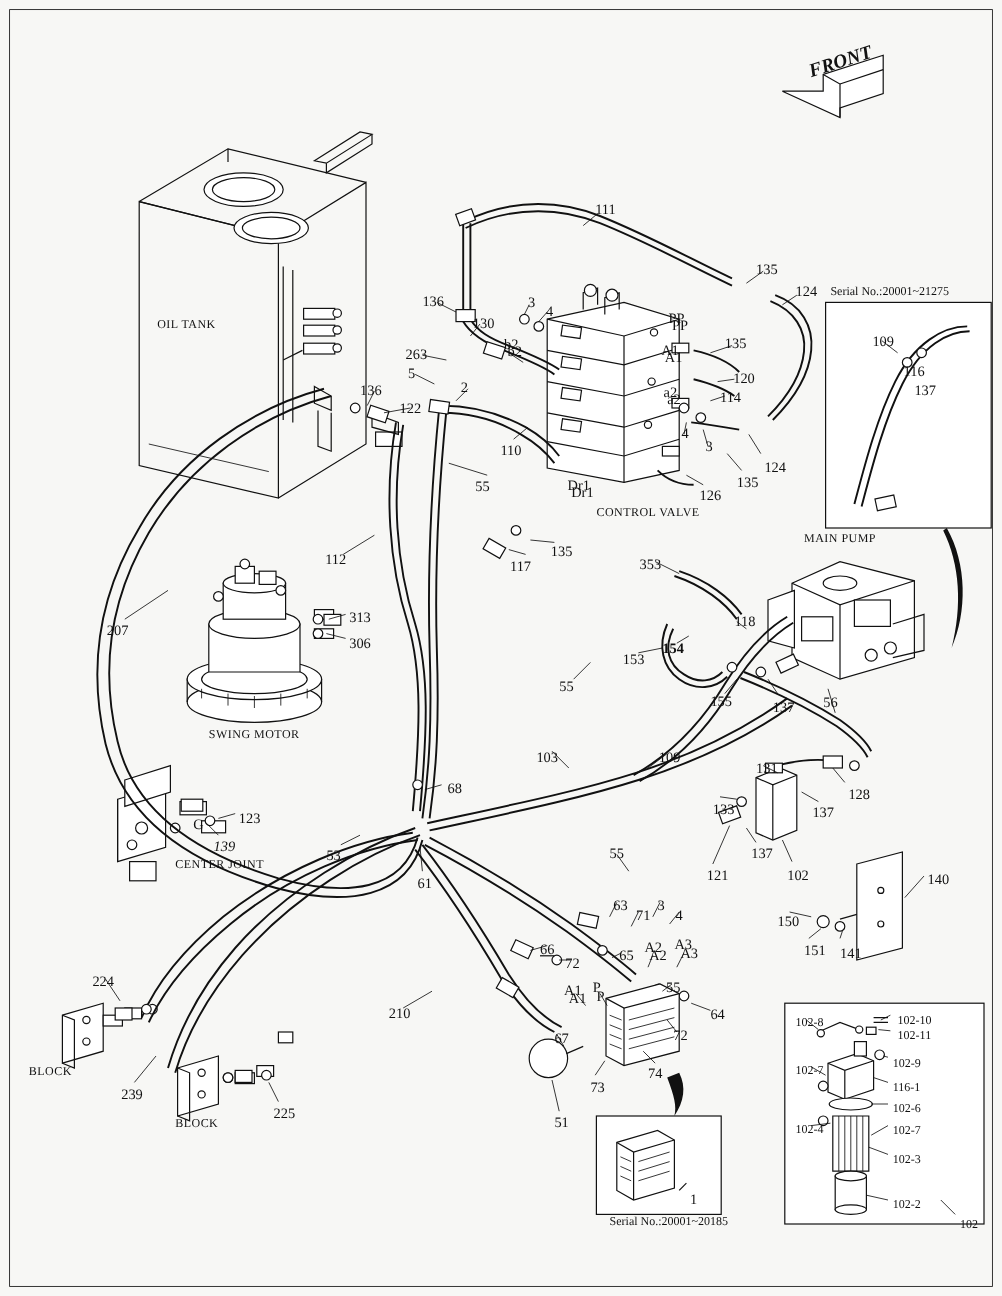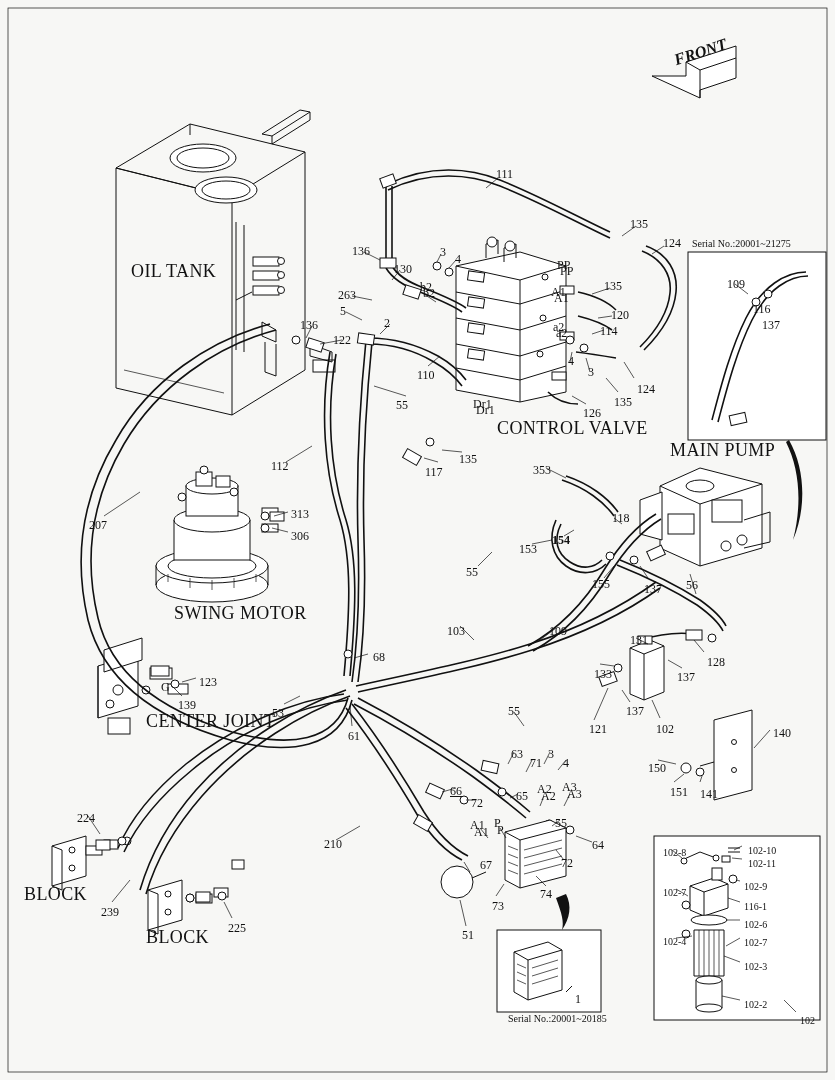--- a/index.html
+++ b/index.html
@@ -16,21 +16,21 @@
   .lbl{
     position:absolute;
     font-family:"Liberation Serif", serif;
     font-size:12px;
     line-height:12px;
     color:#111;
     white-space:nowrap;
   }
   .lbl.sm{font-size:10px;}
   .lbl.xs{font-size:10px;}
-  .lbl.cap{font-size:18px;letter-spacing:0.4px;}
+  .lbl.cap{font-size:10px;letter-spacing:0.4px;}
   .front-text{
     position:absolute;left:672px;top:52px;
     font-size:16px;font-style:italic;font-weight:bold;
     font-family:"Liberation Serif",serif;
     transform:rotate(-18deg);transform-origin:left top;
   }
 </style>
 </head>
 <body>
 
@@ -517,21 +517,21 @@
       <div class="lbl" style="left: 291px; top: 530px;">306</div>
       <div class="lbl" style="left: 466px; top: 566px;">55</div>
       <div class="lbl" style="left: 447px; top: 625px;">103</div>
       <div class="lbl" style="left: 549px; top: 625px;">109</div>
       <div class="lbl" style="left: 630px; top: 634px;">131</div>
       <div class="lbl" style="left: 707px; top: 656px;">128</div>
       <div class="lbl" style="left: 677px; top: 671px;">137</div>
       <div class="lbl" style="left: 594px; top: 668px;">133</div>
       <div class="lbl" style="left: 373px; top: 651px;">68</div>
       <div class="lbl" style="left: 199px; top: 676px;">123</div>
-      <div class="lbl" style="left: 178px; top: 699px;">139</div>
+      <div class="lbl" style="left: 178px; top: 699px; font-style: italic;">139</div>
       <div class="lbl" style="left: 272px; top: 707px;">53</div>
       <div class="lbl" style="left: 348px; top: 730px;">61</div>
       <div class="lbl" style="left: 589px; top: 723px;">121</div>
       <div class="lbl" style="left: 626px; top: 705px;">137</div>
       <div class="lbl" style="left: 656px; top: 723px;">102</div>
       <div class="lbl" style="left: 773px; top: 727px;">140</div>
       <div class="lbl" style="left: 648px; top: 762px;">150</div>
       <div class="lbl" style="left: 670px; top: 786px;">151</div>
       <div class="lbl" style="left: 700px; top: 788px;">141</div>
       <div class="lbl" style="left: 508px; top: 705px;">55</div>
@@ -545,21 +545,21 @@
       <div class="lbl" style="left: 541px; top: 790px;">A2</div>
       <div class="lbl" style="left: 567px; top: 788px;">A3</div>
       <div class="lbl" style="left: 474px; top: 826px;">A1</div>
       <div class="lbl" style="left: 497px; top: 824px;">P</div>
       <div class="lbl" style="left: 555px; top: 817px;">55</div>
       <div class="lbl" style="left: 592px; top: 839px;">64</div>
       <div class="lbl" style="left: 324px; top: 838px;">210</div>
       <div class="lbl" style="left: 77px; top: 812px;">224</div>
       <div class="lbl" style="left: 101px; top: 906px;">239</div>
       <div class="lbl" style="left: 228px; top: 922px;">225</div>
-      <div class="lbl" style="left: 480px; top: 859px;">67</div>
+      <div class="lbl" style="left: 462px; top: 859px;">67</div>
       <div class="lbl" style="left: 492px; top: 900px;">73</div>
       <div class="lbl" style="left: 561px; top: 857px;">72</div>
       <div class="lbl" style="left: 540px; top: 888px;">74</div>
       <div class="lbl" style="left: 462px; top: 929px;">51</div>
       <div class="lbl" style="left: 575px; top: 993px;">1</div>
       <div class="lbl" style="left: 727px; top: 278px;">109</div>
       <div class="lbl" style="left: 753px; top: 303px;">116</div>
       <div class="lbl" style="left: 762px; top: 319px;">137</div>
     </div>
   <div id="filter-callout-layer">

